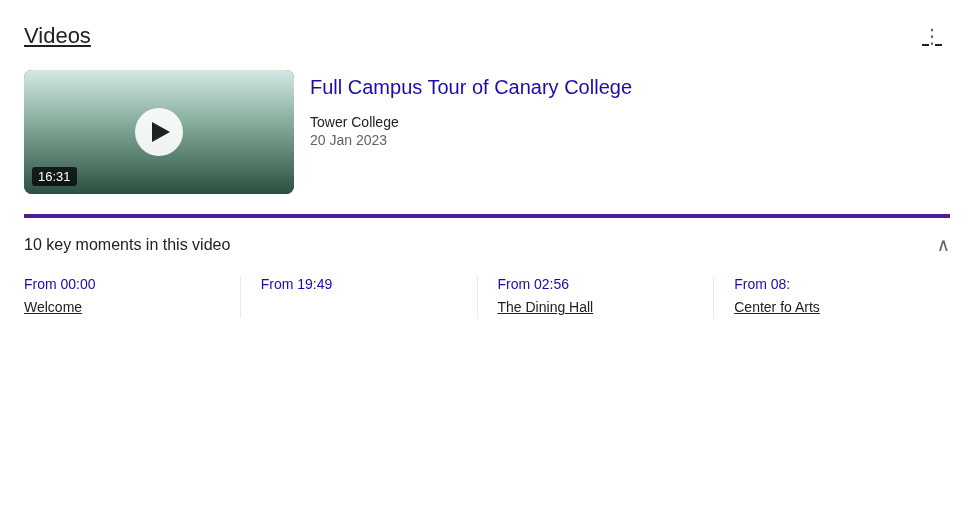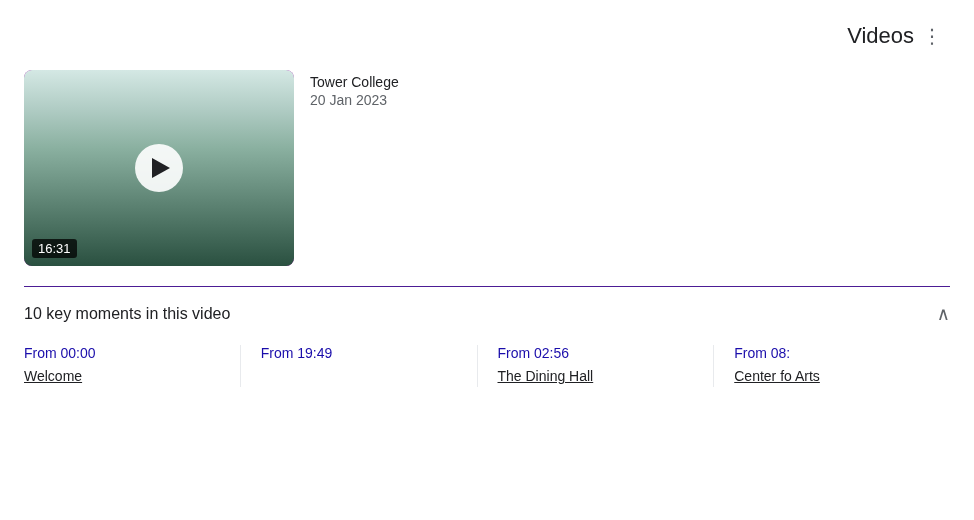--- a/index.html
+++ b/index.html
@@ -12,23 +12,24 @@
       font-family: Arial, sans-serif;
       background: #fff;
       width: 974px;
       min-height: 520px;
       padding: 20px 24px;
       color: #202124;
     }
 
     .videos-header {
       display: flex;
-      justify-content: flex-end;
+      justify-content: space-between;
       align-items: center;
       margin-bottom: 18px;
+      text-decoration: underline;
     }
 
     .videos-title {
       font-size: 22px;
       font-weight: 400;
       color: #202124;
     }
 
     .more-icon {
       color: #5f6368;
@@ -39,21 +40,21 @@
 
     .video-card {
       display: flex;
       gap: 16px;
       margin-bottom: 20px;
     }
 
     .thumbnail-container {
       position: relative;
       width: 270px;
-      height: 196px;
+      height: 124px;
       border-radius: 8px;
       overflow: hidden;
       flex-shrink: 0;
       background: #a21caf;
     }
 
     
     .thumbnail-scene {
       position: absolute;
       top: 0; left: 0; right: 0; bottom: 0;
@@ -116,21 +117,21 @@
       color: #202124;
       margin-bottom: 2px;
     }
 
     .video-date {
       font-size: 14px;
       color: #5f6368;
     }
 
     .key-moments-section {
-      border-top: 1px solid #4c1d95;
+      border-top: 4px solid #4c1d95;
       padding-top: 16px;
     }
 
     .key-moments-header {
       display: flex;
       justify-content: space-between;
       align-items: center;
       margin-bottom: 20px;
     }
 
@@ -191,20 +192,21 @@
 <div class="video-card">
   <div class="thumbnail-container">
     <div class="thumbnail-scene"></div>
     <div class="play-button">
       <div class="play-triangle"></div>
     </div>
     <div class="duration-badge">16:31</div>
   </div>
 
   <div class="video-info">
+    <a class="video-link-title">Full Campus Tour of Canary College</a>
     <div class="video-source">Tower College</div>
     <div class="video-date">20 Jan 2023</div>
   </div>
 </div>
 
 <div class="key-moments-section">
   <div class="key-moments-header">
     <span class="key-moments-title">10 key moments in this video</span>
     <span class="chevron-up">∧</span>
   </div>

